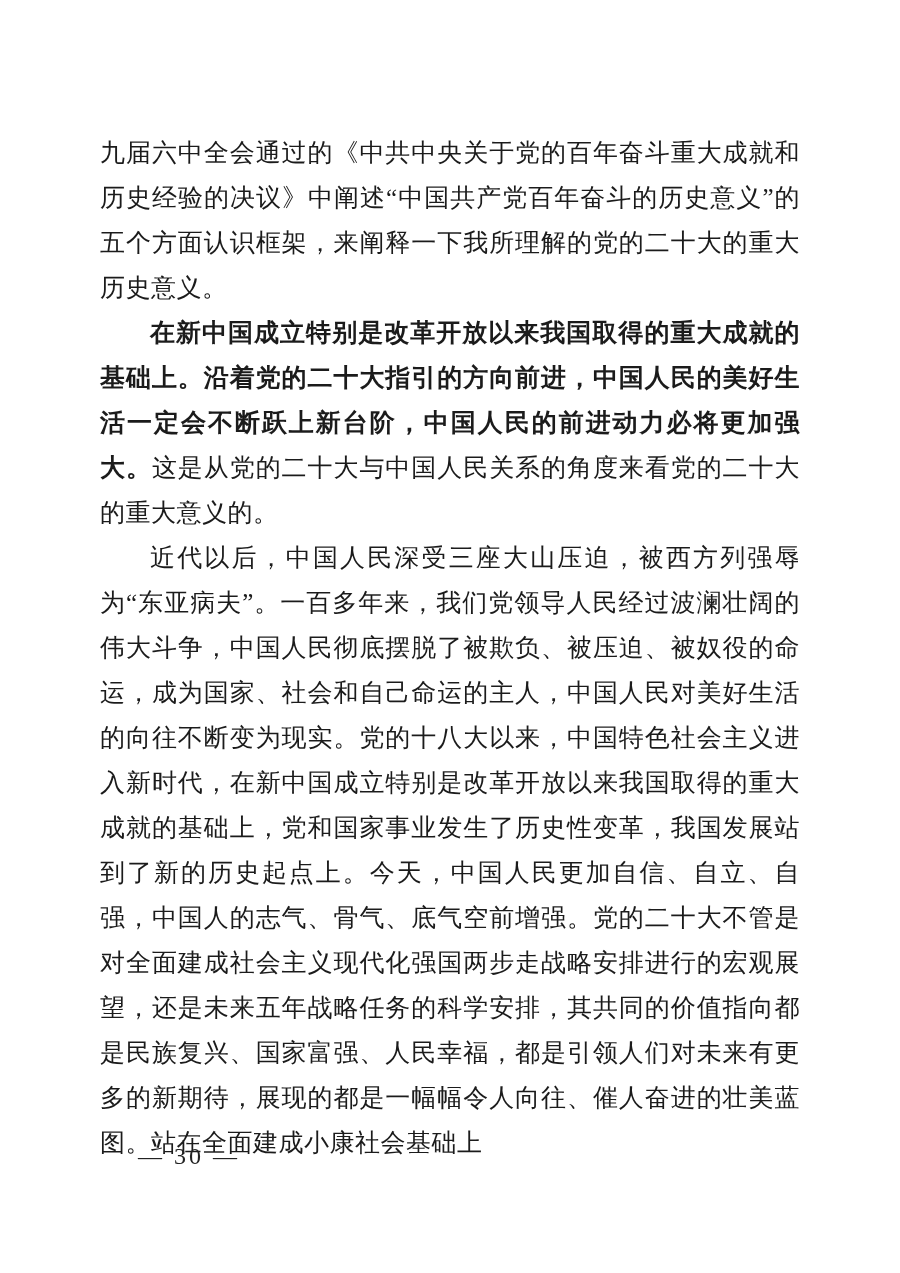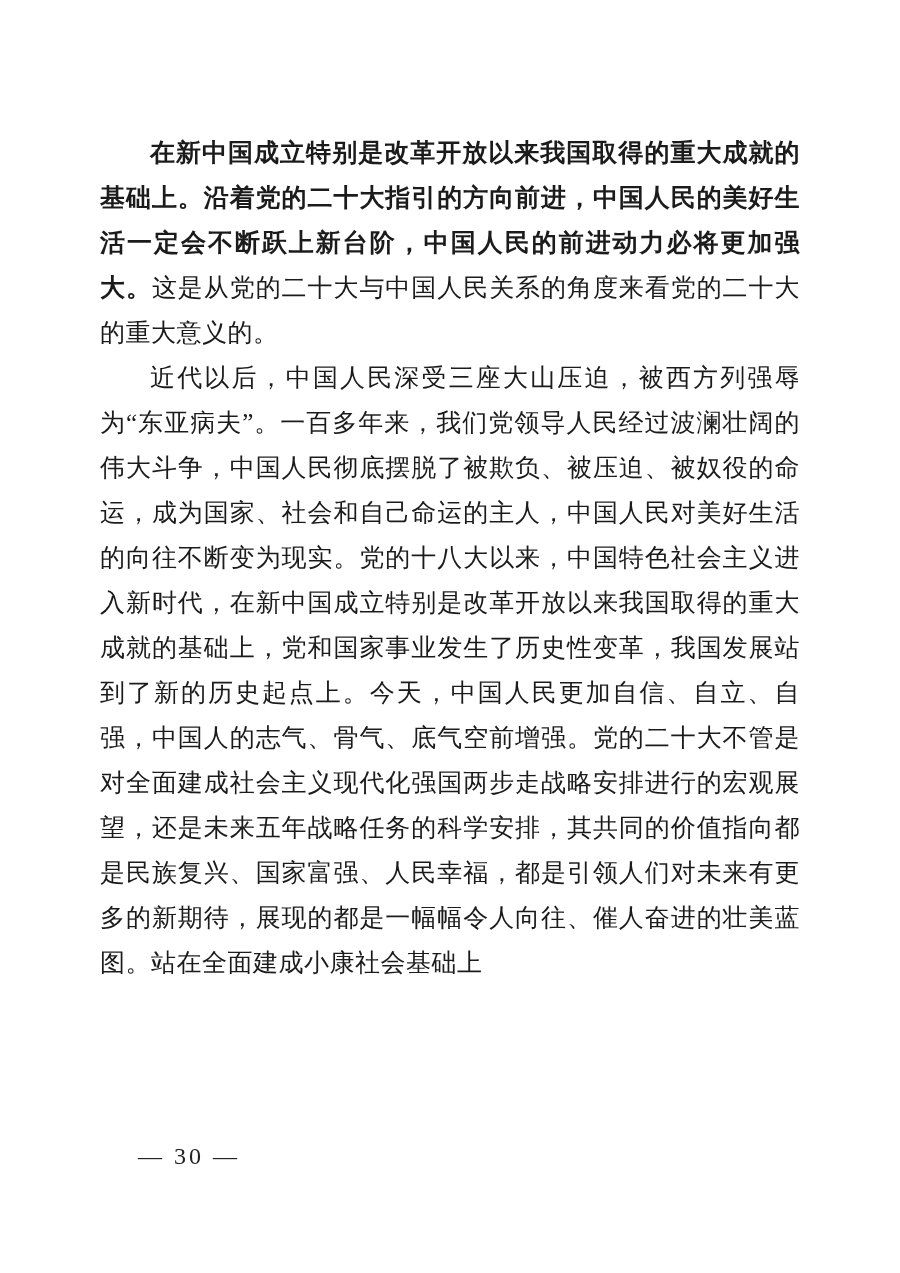--- a/index.html
+++ b/index.html
@@ -47,17 +47,18 @@
     color: #222222;
     letter-spacing: 3px;
     white-space: nowrap;
   }
 </style>
 </head>
 <body>
 
 <div class="page">
   <div class="text-block">
+    <p class="para"><span>九届六中全会通过的《中共中央关于党的百年奋斗重大成就和历史经验的决议》中阐述“中国共产党百年奋斗的历史意义”的五个方面认识框架，来阐释一下我所理解的党的二十大的重大历史意义。</span></p>
     <p class="para indent"><span class="bold-run">在新中国成立特别是改革开放以来我国取得的重大成就的基础上。沿着党的二十大指引的方向前进，中国人民的美好生活一定会不断跃上新台阶，中国人民的前进动力必将更加强大。</span><span>这是从党的二十大与中国人民关系的角度来看党的二十大的重大意义的。</span></p>
     <p class="para indent"><span>近代以后，中国人民深受三座大山压迫，被西方列强辱为“东亚病夫”。一百多年来，我们党领导人民经过波澜壮阔的伟大斗争，中国人民彻底摆脱了被欺负、被压迫、被奴役的命运，成为国家、社会和自己命运的主人，中国人民对美好生活的向往不断变为现实。党的十八大以来，中国特色社会主义进入新时代，在新中国成立特别是改革开放以来我国取得的重大成就的基础上，党和国家事业发生了历史性变革，我国发展站到了新的历史起点上。今天，中国人民更加自信、自立、自强，中国人的志气、骨气、底气空前增强。党的二十大不管是对全面建成社会主义现代化强国两步走战略安排进行的宏观展望，还是未来五年战略任务的科学安排，其共同的价值指向都是民族复兴、国家富强、人民幸福，都是引领人们对未来有更多的新期待，展现的都是一幅幅令人向往、催人奋进的壮美蓝图。站在全面建成小康社会基础上</span></p>
   </div>
   <div class="page-footer">— 30 —</div>
 </div>
 
 </body></html>

